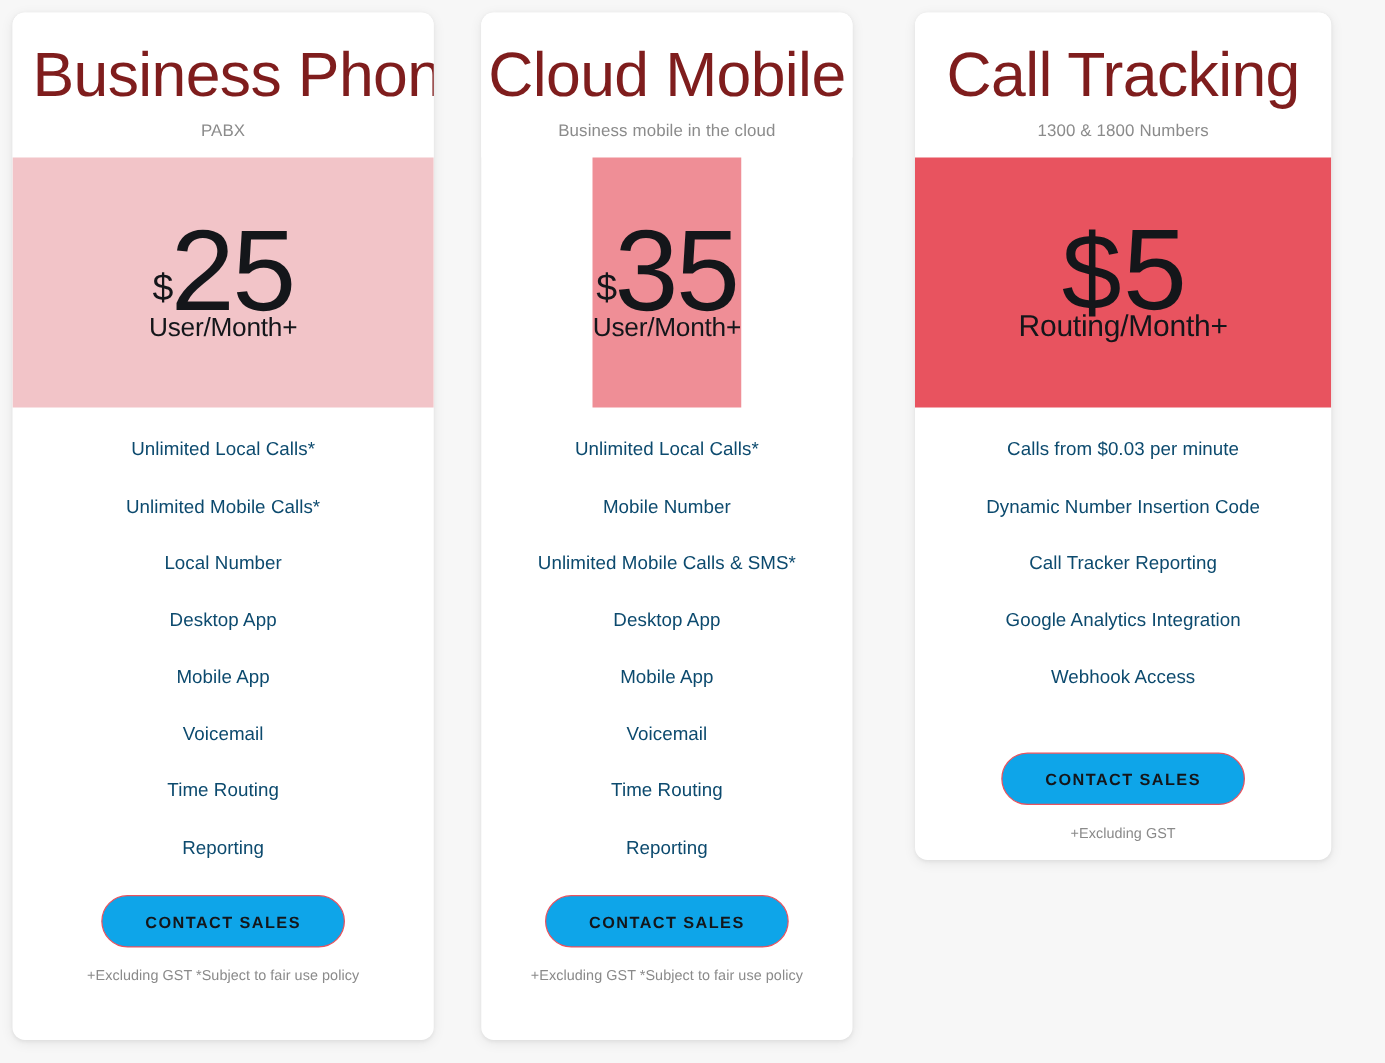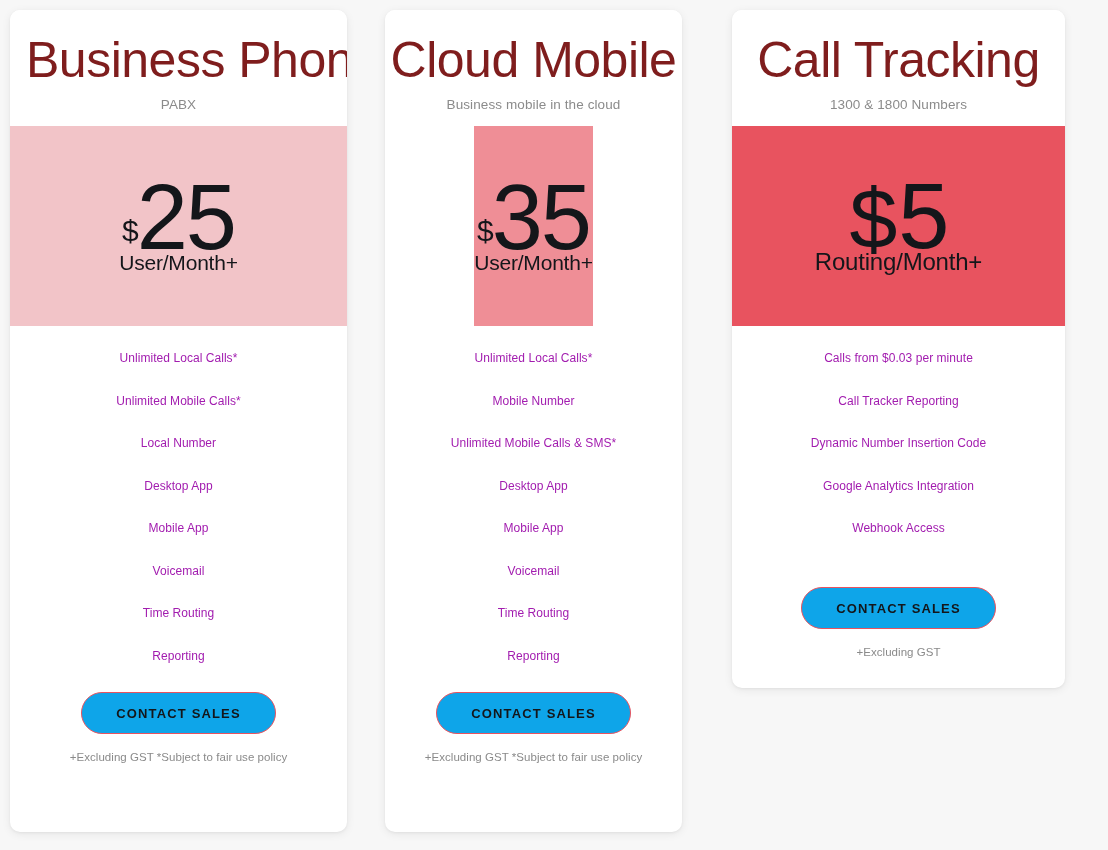--- a/index.html
+++ b/index.html
@@ -133,23 +133,23 @@
     align-items: center;
   }
 
   .feature-list {
     list-style: none;
     width: 100%;
     text-align: center;
   }
 
   .feature-item {
-    font-size: 12px;
+    font-size: 15px;
     font-weight: 400;
-    color: #a21caf;
+    color: #0c4a6e;
     line-height: 1;
     padding: 0 0 30.5px;
     letter-spacing: 0.05px;
     white-space: nowrap;
   }
 
   .feature-item:last-child { padding-bottom: 0; }
 
   
   .cta {
@@ -263,22 +263,22 @@
           <span class="currency">$</span>
           <span class="amount">5</span>
         </div>
         <div class="per">Routing/Month+</div>
       </div>
     </div>
 
     <div class="card-body">
       <ul class="feature-list">
         <li class="feature-item">Calls from $0.03 per minute</li>
+        <li class="feature-item">Dynamic Number Insertion Code</li>
         <li class="feature-item">Call Tracker Reporting</li>
-        <li class="feature-item">Dynamic Number Insertion Code</li>
         <li class="feature-item">Google Analytics Integration</li>
         <li class="feature-item">Webhook Access</li>
       </ul>
       <button class="cta">CONTACT SALES</button>
       <p class="footnote">+Excluding GST</p>
     </div>
   </section>
 
 </div>
 

